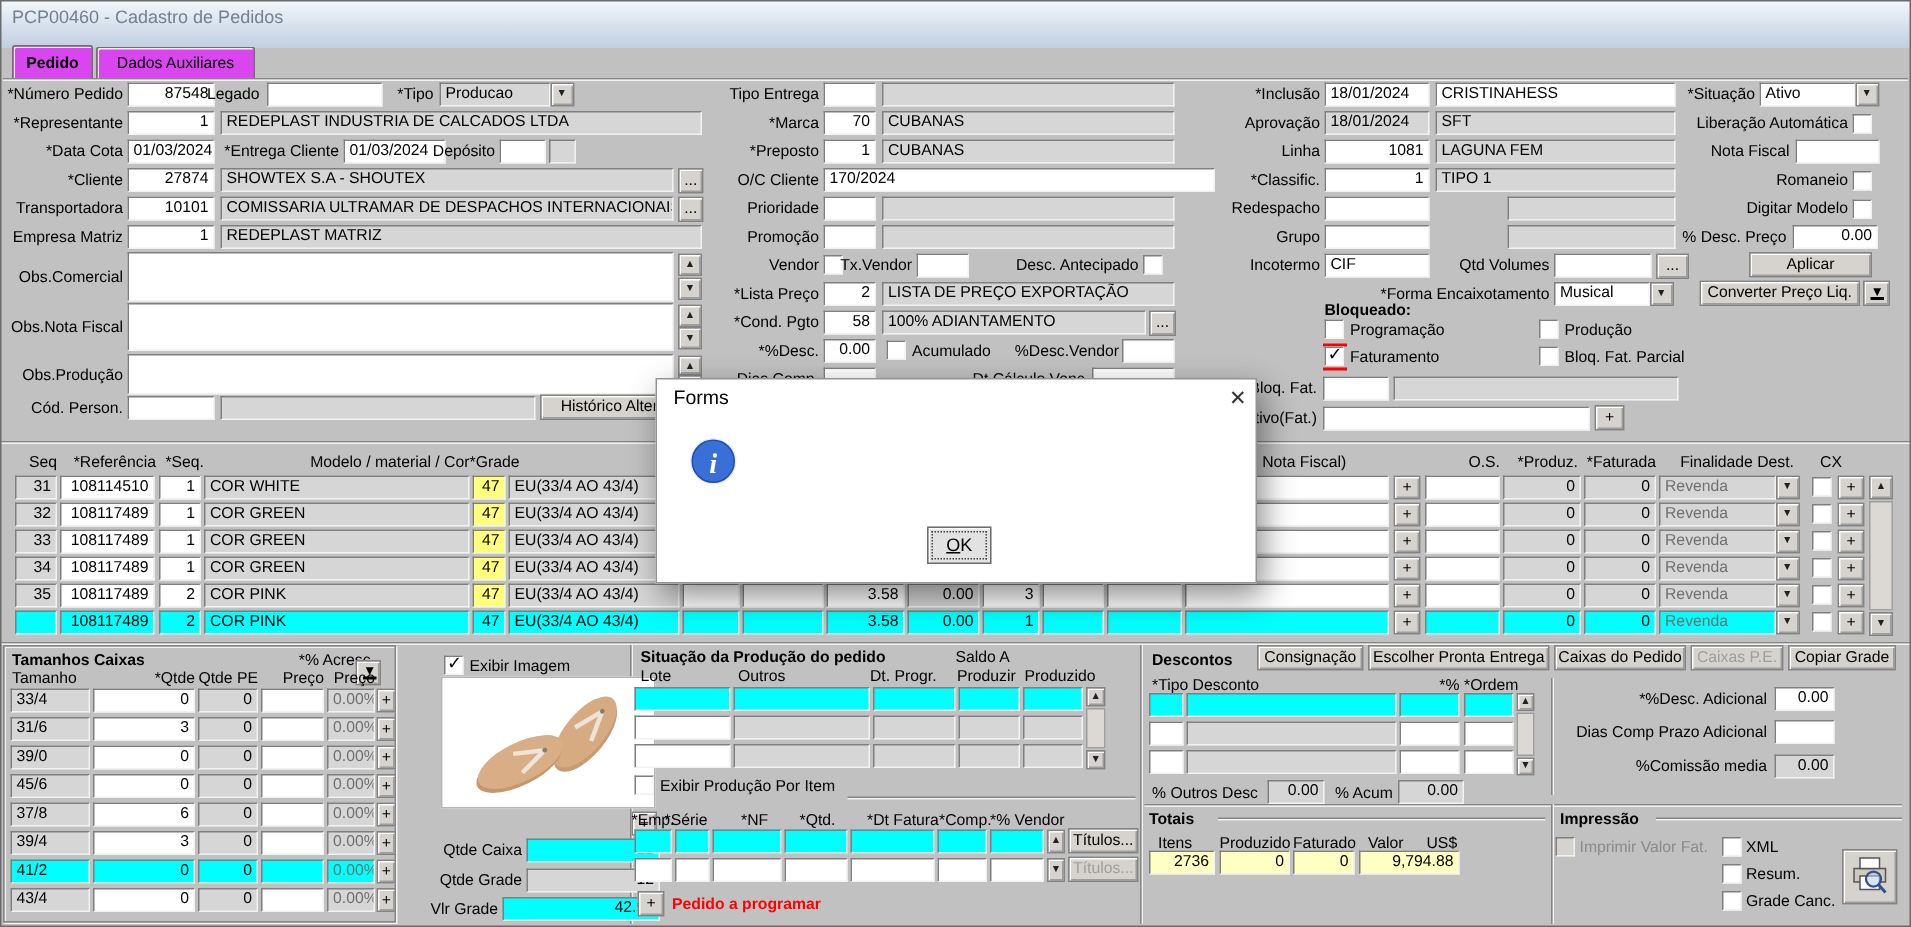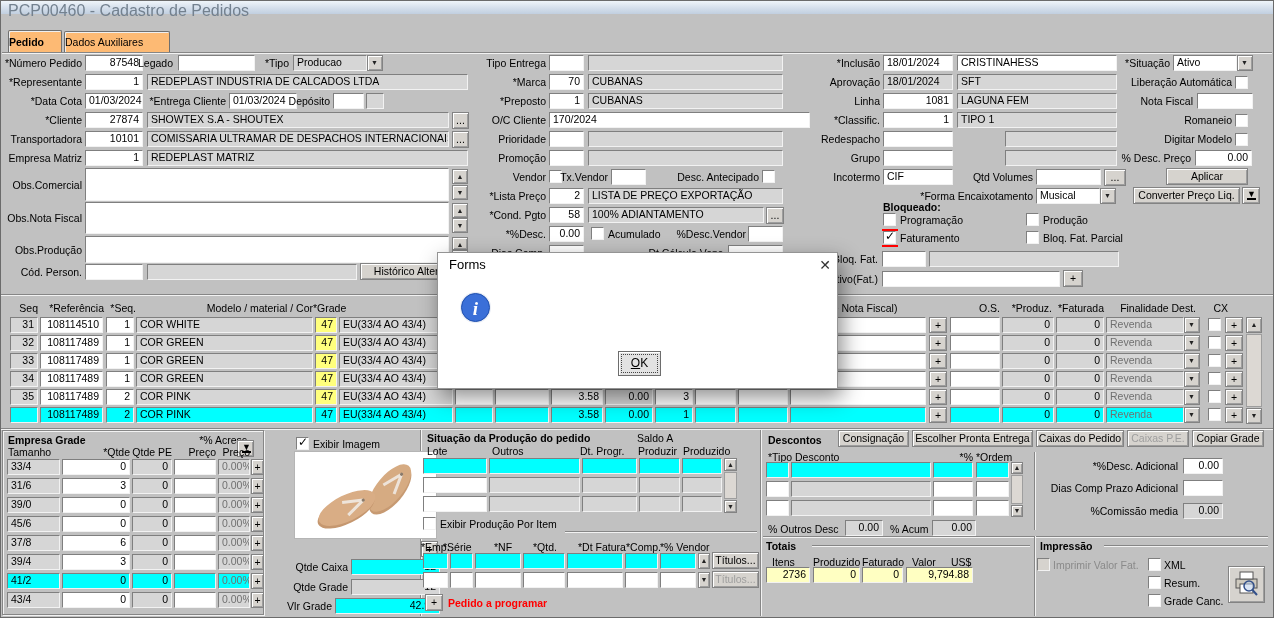--- a/index.html
+++ b/index.html
@@ -28,22 +28,22 @@
 .sbtn{position:absolute;background:#d6d3ce;border:1px solid #838383;box-shadow:inset 1px 1px 0 #fff,inset -1px -1px 0 #9e9e9e;font-size:7px;text-align:center;color:#222;line-height:13px}
 .sbtn.up::after{content:"▲"}
 .sbtn.dn::after{content:"▼"}
 .track{position:absolute;background:#dcd8d3;border:1px solid #9e9e9e}
 .darr{position:absolute;width:18px;height:17px;background:#d6d3ce;border:1px solid #838383;box-shadow:inset 1px 1px 0 #fff,inset -1px -1px 0 #9e9e9e}
 .darr::after{content:"▼";position:absolute;left:4px;top:1px;font-size:9px;color:#000}
 .darr::before{content:"";position:absolute;left:4px;bottom:3px;width:9px;border-bottom:2px solid #000}
 .groove{position:absolute;height:0;border-top:1px solid #868686;border-bottom:1px solid #f2f2f2}
 .groove-v{position:absolute;width:0;border-left:1px solid #868686;border-right:1px solid #f2f2f2}
 .gbox{position:absolute;border:1px solid #868686;box-shadow:inset 1px 1px 0 #f2f2f2,1px 1px 0 #f2f2f2}
-.titlebar{position:absolute;left:0;top:0;width:1274px;height:14px;background:linear-gradient(#f3f8fc,#d6e0ec 55%,#c1cfe0);color:#73818f;line-height:22px;font-size:16px}
-.tab{position:absolute;background:#fdba74;border:1px solid #6f6f6f;border-bottom:none;box-shadow:inset 1px 1px 0 #efefef;border-radius:2px 2px 0 0;}
+.titlebar{position:absolute;left:0;top:0;width:1274px;height:32px;background:linear-gradient(#f3f8fc,#d6e0ec 55%,#c1cfe0);color:#73818f;line-height:22px;font-size:12px}
+.tab{position:absolute;background:#d946ef;border:1px solid #6f6f6f;border-bottom:none;box-shadow:inset 1px 1px 0 #efefef;border-radius:2px 2px 0 0;text-align:center}
 .frame{position:absolute;inset:0;border:1px solid #6b6b6b;pointer-events:none;z-index:90}
 .grow{position:relative;height:18px}
 .grow>.fld{top:1px}
 .grow>.cb{top:2px}
 .grow>.btn{top:1px}
 .grow>.dbtn{top:1px}
 .grow.sel .fld{background:#00ffff}
 .grow.sel .cb{background:#fff}
 .trow{position:relative;height:19px}
 .trow>.fld{top:1px}
@@ -410,21 +410,21 @@
 </div>
 <div class="sbtn up" style="left:1246px;top:317px;width:16px;height:16px"></div>
 <div class="track" style="left:1246px;top:334px;width:16px;height:73px"></div>
 <div class="sbtn dn" style="left:1246px;top:408px;width:16px;height:16px"></div>
 
 <div class="groove" style="left:0;top:428px;width:1274px"></div>
 <div class="gbox" style="left:2px;top:430px;width:262px;height:185px"></div>
 <div class="groove-v" style="left:420px;top:430px;height:186px"></div>
 <div class="groove-v" style="left:760px;top:430px;height:186px"></div>
 
-<div class="lbl l b" style="left:8px;top:432px;width:110px">Empresa Grade</div>
+<div class="lbl l b" style="left:8px;top:432px;width:110px">Tamanhos Caixas</div>
 <div class="lbl" style="left:170px;top:432px;width:80px">*% Acresc.</div>
 <div class="darr" style="left:237px;top:440px;width:17px"></div>
 <div class="lbl l" style="left:8px;top:444px;width:52px">Tamanho</div>
 <div class="lbl c" style="left:62px;top:444px;width:68px">*Qtde</div>
 <div class="lbl c" style="left:132px;top:444px;width:40px">Qtde PE</div>
 <div class="lbl c" style="left:174px;top:444px;width:42px">Preço</div>
 <div class="lbl c" style="left:218px;top:444px;width:32px">Preço</div>
 
 <div style="position:absolute;left:0;top:458px;width:266px;height:152px">
 

